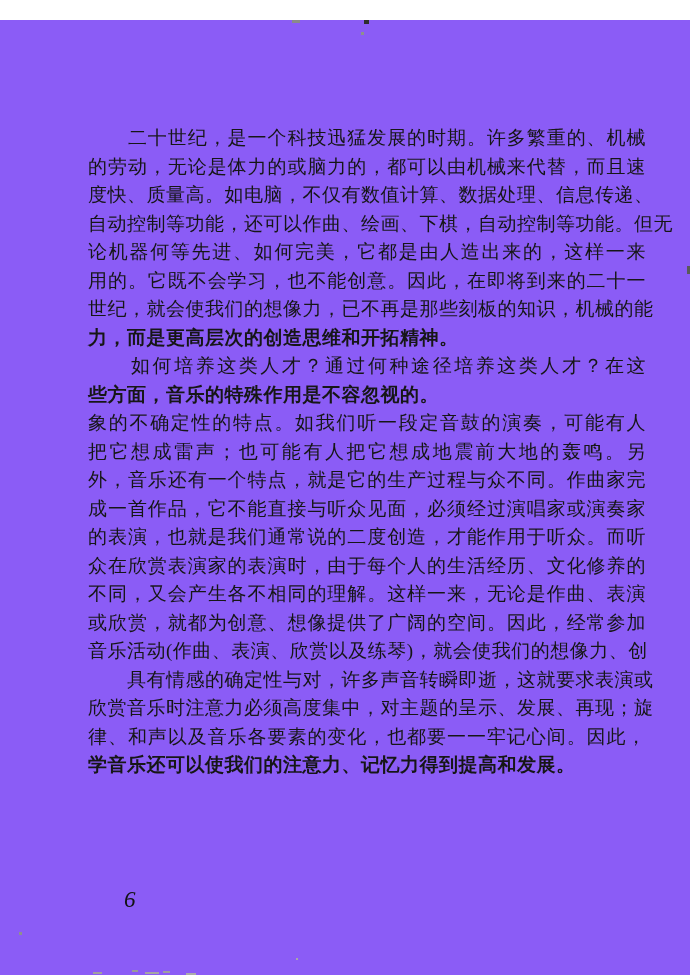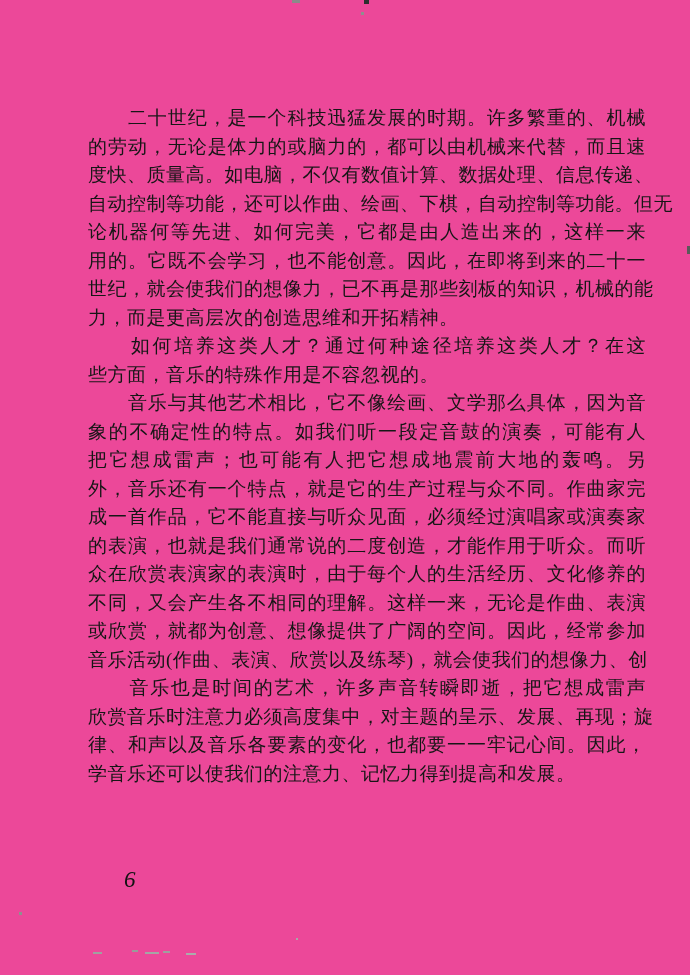--- a/index.html
+++ b/index.html
@@ -10,21 +10,22 @@
   body {
     width: 690px;
     height: 975px;
     position: relative;
     overflow: hidden;
     font-family: "Liberation Serif", "DejaVu Serif", serif;
   }
   .page {
     position: absolute;
     inset: 0;
-    background: #ec4899;
+    background: #8b5cf6;
+    margin-top: 20px;
   }
   .text-block {
     position: absolute;
     left: 88px;
     top: 104px;
     width: 558px;
     color: #161616;
   }
   .text-line {
     height: 28.5px;
@@ -33,20 +34,21 @@
     letter-spacing: 0.5px;
     text-align: justify;
     text-align-last: justify;
     white-space: nowrap;
     overflow: visible;
     font-weight: 500;
   }
   .text-line.para-end {
     text-align: center;
     text-align-last: left;
+    font-weight: bold;
   }
   .page-number {
     position: absolute;
     left: 124px;
     top: 866px;
     font-size: 23px;
     line-height: 28px;
     color: #121212;
     font-style: italic;
   }
@@ -76,31 +78,30 @@
       <div class="text-line">　　二十世纪，是一个科技迅猛发展的时期。许多繁重的、机械</div>
       <div class="text-line">的劳动，无论是体力的或脑力的，都可以由机械来代替，而且速</div>
       <div class="text-line">度快、质量高。如电脑，不仅有数值计算、数据处理、信息传递、</div>
       <div class="text-line">自动控制等功能，还可以作曲、绘画、下棋，自动控制等功能。但无</div>
       <div class="text-line">论机器何等先进、如何完美，它都是由人造出来的，这样一来</div>
       <div class="text-line">用的。它既不会学习，也不能创意。因此，在即将到来的二十一</div>
       <div class="text-line">世纪，就会使我们的想像力，已不再是那些刻板的知识，机械的能</div>
       <div class="text-line para-end">力，而是更高层次的创造思维和开拓精神。</div>
       <div class="text-line">　　如何培养这类人才？通过何种途径培养这类人才？在这</div>
       <div class="text-line para-end">些方面，音乐的特殊作用是不容忽视的。</div>
-      <div class="text-line">　　音乐与其他艺术相比，它不像绘画、文学那么具体，因为音</div>
       <div class="text-line">象的不确定性的特点。如我们听一段定音鼓的演奏，可能有人</div>
       <div class="text-line">把它想成雷声；也可能有人把它想成地震前大地的轰鸣。另</div>
       <div class="text-line">外，音乐还有一个特点，就是它的生产过程与众不同。作曲家完</div>
       <div class="text-line">成一首作品，它不能直接与听众见面，必须经过演唱家或演奏家</div>
       <div class="text-line">的表演，也就是我们通常说的二度创造，才能作用于听众。而听</div>
       <div class="text-line">众在欣赏表演家的表演时，由于每个人的生活经历、文化修养的</div>
       <div class="text-line">不同，又会产生各不相同的理解。这样一来，无论是作曲、表演</div>
       <div class="text-line">或欣赏，就都为创意、想像提供了广阔的空间。因此，经常参加</div>
       <div class="text-line">音乐活动(作曲、表演、欣赏以及练琴)，就会使我们的想像力、创</div>
-      <div class="text-line">　　音乐也是时间的艺术，许多声音转瞬即逝，把它想成雷声</div>
+      <div class="text-line">　　具有情感的确定性与对，许多声音转瞬即逝，这就要求表演或</div>
       <div class="text-line">欣赏音乐时注意力必须高度集中，对主题的呈示、发展、再现；旋</div>
       <div class="text-line">律、和声以及音乐各要素的变化，也都要一一牢记心间。因此，</div>
       <div class="text-line para-end">学音乐还可以使我们的注意力、记忆力得到提高和发展。</div>
     </div>
 
   <div class="page-number">6</div>
 
   <div class="speck sp1"></div>
   <div class="speck sp2"></div>
   <div class="speck sp3"></div>

